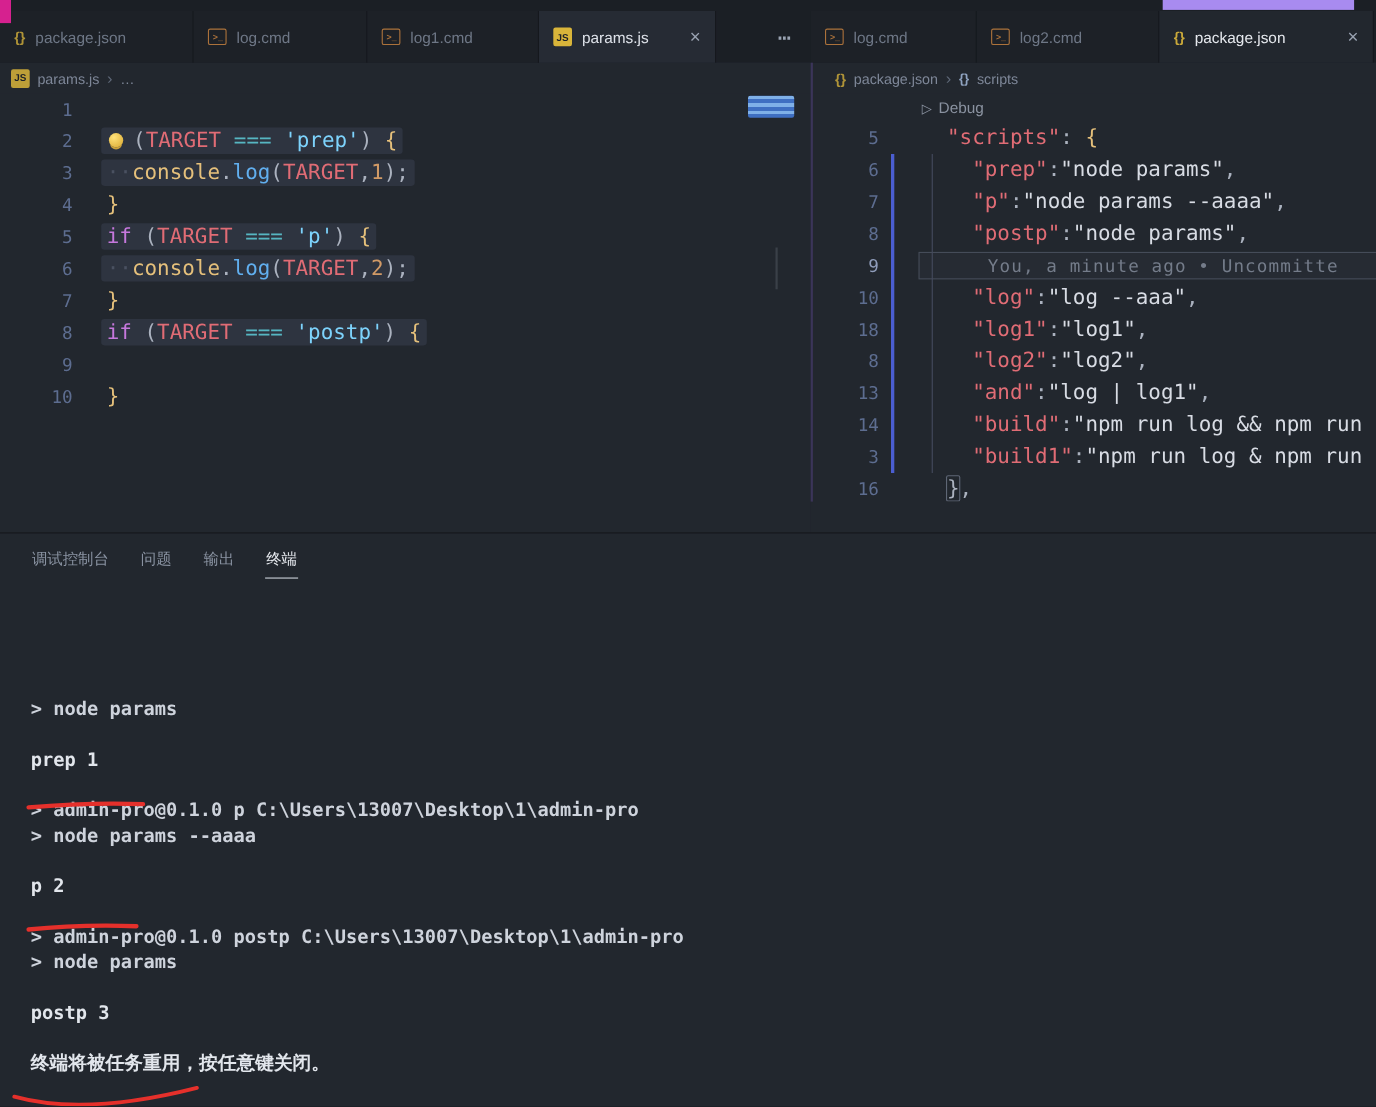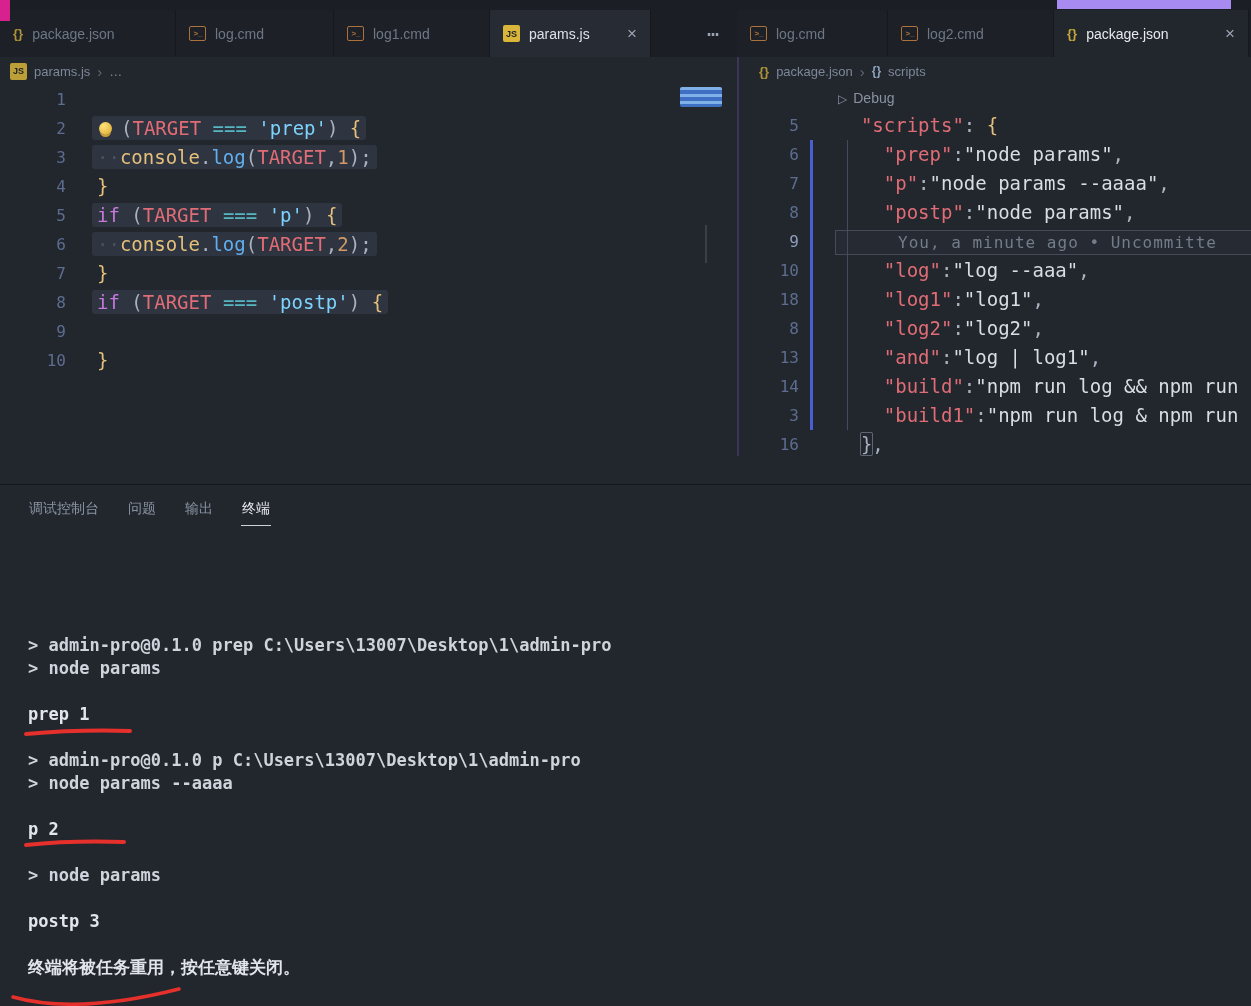--- a/index.html
+++ b/index.html
@@ -217,30 +217,30 @@
     <div class="ptabs" id="panel-tabs">
         <span class="ptab">调试控制台</span>
         <span class="ptab">问题</span>
         <span class="ptab">输出</span>
         <span class="ptab active">终端</span>
       </div>
     <div class="term" id="terminal">
 
         <div class="tl k-blank"> </div>
         <div class="tl k-blank"> </div>
-        <div class="tl k-cmd">&gt; admin-pro@0.1.0 prep C:\Users\13007\Desktop\1\admin-pro</div>
         <div class="tl k-cmd">&gt; node params</div>
         <div class="tl k-blank"> </div>
         <div class="tl k-out">prep 1</div>
         <div class="tl k-blank"> </div>
         <div class="tl k-cmd">&gt; admin-pro@0.1.0 p C:\Users\13007\Desktop\1\admin-pro</div>
         <div class="tl k-cmd">&gt; node params --aaaa</div>
         <div class="tl k-blank"> </div>
         <div class="tl k-out">p 2</div>
         <div class="tl k-blank"> </div>
+        <div class="tl k-cmd">&gt; admin-pro@0.1.0 postp C:\Users\13007\Desktop\1\admin-pro</div>
         <div class="tl k-cmd">&gt; node params</div>
         <div class="tl k-blank"> </div>
         <div class="tl k-out">postp 3</div>
         <div class="tl k-blank"> </div>
         <div class="tl k-cjk">终端将被任务重用，按任意键关闭。</div>
       </div>
   </div>
 
   <svg class="overlay" viewBox="0 0 1251 1006">
     <path d="M 26 734 C 60 731 100 730 130 731" fill="none" stroke-width="4" stroke-linecap="round" stroke="#e5302b"></path>

